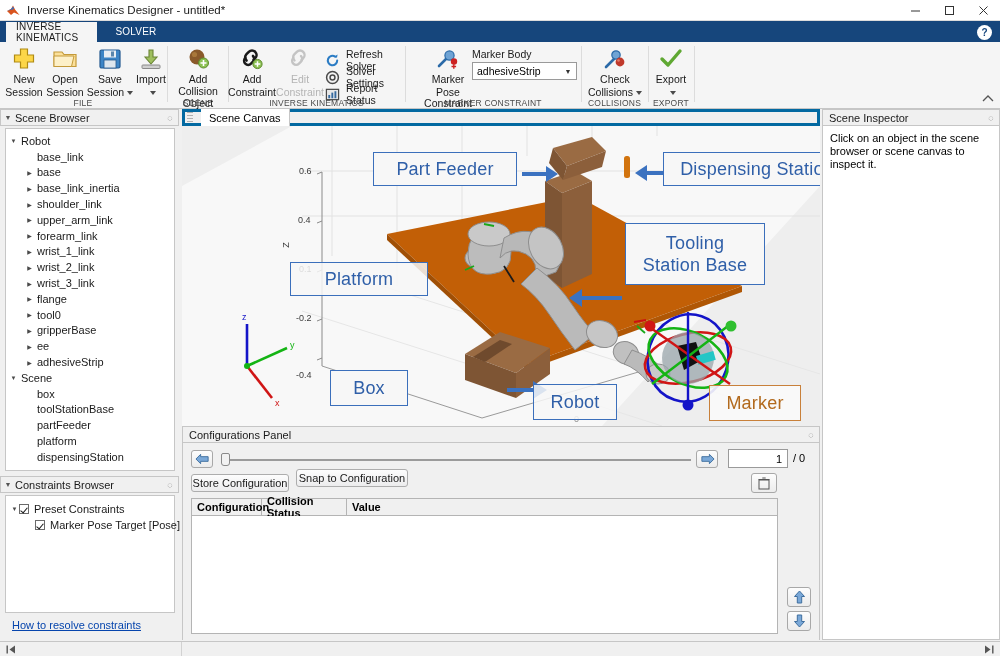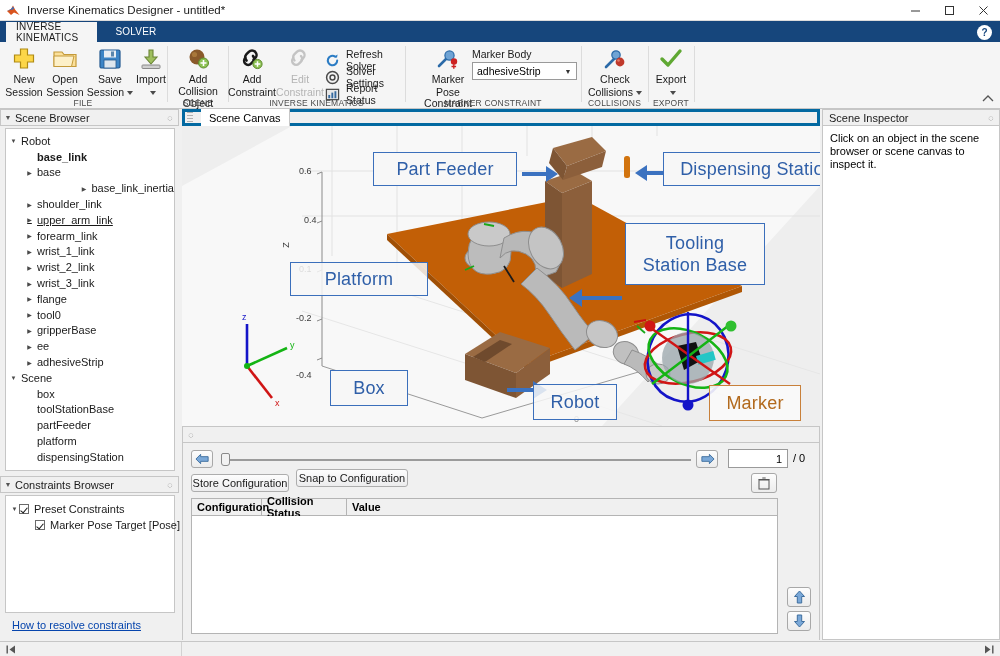--- a/index.html
+++ b/index.html
@@ -409,35 +409,35 @@
     <span class="ph-close">◌</span>
   </div>
   <div class="white-box" style="left:5px; top:128px; width:170px; height:343px;">
     <div id="scene-tree" style="padding:4px 0 0 3px;">
         <div class="tree-row" style="padding-left: 0px;">
           <span class="tw">▼</span>
           <span style="padding-left: 3px;">Robot</span>
         </div>
         <div class="tree-row" style="padding-left: 16px;">
           <span class="tw none">·</span>
-          <span style="padding-left: 3px; font-weight: bold;">base_link</span>
+          <span style="padding-left: 3px;">base_link</span>
         </div>
         <div class="tree-row" style="padding-left: 16px;">
           <span class="tw">▶</span>
           <span style="padding-left: 3px;">base</span>
         </div>
-        <div class="tree-row" style="padding-left: 16px; justify-content: flex-end;">
+        <div class="tree-row" style="padding-left: 16px;">
           <span class="tw">▶</span>
           <span style="padding-left: 3px;">base_link_inertia</span>
         </div>
         <div class="tree-row" style="padding-left: 16px;">
           <span class="tw">▶</span>
           <span style="padding-left: 3px;">shoulder_link</span>
         </div>
-        <div class="tree-row" style="padding-left: 16px; text-decoration: underline;">
+        <div class="tree-row" style="padding-left: 16px;">
           <span class="tw">▶</span>
           <span style="padding-left: 3px;">upper_arm_link</span>
         </div>
         <div class="tree-row" style="padding-left: 16px;">
           <span class="tw">▶</span>
           <span style="padding-left: 3px;">forearm_link</span>
         </div>
         <div class="tree-row" style="padding-left: 16px;">
           <span class="tw">▶</span>
           <span style="padding-left: 3px;">wrist_1_link</span>
@@ -636,21 +636,21 @@
       <g>
         <path d="M65,240 L65,198" stroke="#1414c8" stroke-width="2.6"></path>
         <path d="M65,240 L105,222" stroke="#14b414" stroke-width="2.6"></path>
         <path d="M65,240 L90,272" stroke="#d01515" stroke-width="2.6"></path>
         <circle cx="65" cy="240" r="3" fill="#14b414"></circle>
       </g>
     </svg>
 
     
     <div class="tick" style="left:117px; top:40px;">0.6</div>
-    <div class="tick" style="left:122px; top:89px;">0.4</div>
+    <div class="tick" style="left:116px; top:89px;">0.4</div>
     <div class="tick" style="left:117px; top:138px;">0.1</div>
     <div class="tick" style="left:114px; top:187px;">-0.2</div>
     <div class="tick" style="left:114px; top:244px;">-0.4</div>
     <div class="tick" style="left:213px; top:262px; color:#9a9a9a;">0</div>
     <div class="tick" style="left:392px; top:288px; color:#8a8a8a;">0</div>
     <div class="tick" style="left:101px; top:114px; transform:rotate(-90deg);">Z</div>
     <div class="tick" style="left:60px; top:186px; color:#1414c8;">z</div>
     <div class="tick" style="left:108px; top:214px; color:#14b414;">y</div>
     <div class="tick" style="left:93px; top:272px; color:#d01515;">x</div>
 
@@ -684,20 +684,21 @@
     <span class="ph-close">◌</span>
   </div>
   <div style="position:absolute; left:822px; top:126px; width:178px; height:514px; background:#ffffff; border-left:1px solid #c6c6c6; border-right:1px solid #c6c6c6; border-bottom:1px solid #c6c6c6;">
     <div style="padding:6px 7px 0 7px; font-size:11px; line-height:13px;">
       <span>Click on an object in the scene browser or</span>
       <span>scene canvas to inspect it.</span>
     </div>
   </div>
 
   <div class="panel-header" style="left:182px; top:426px; width:638px;">
+    <span class="ph-title" style="padding-left:6px;">Configurations Panel</span>
     <span class="ph-close">◌</span>
   </div>
   <div style="position:absolute; left:182px; top:443px; width:638px; height:197px; background:#f0f0f0; border-left:1px solid #c6c6c6; border-right:1px solid #c6c6c6;">
 
     <div class="iconbtn" style="left:8px; top:7px; width:22px; height:18px;">
       <svg width="15" height="12" viewBox="0 0 16 12">
         <path d="M6 1 L1 6 L6 11 L6 8.5 L14 8.5 L14 3.5 L6 3.5 Z" fill="#7aa8d8" stroke="#3f6f9f" stroke-width="1"></path>
       </svg>
     </div>
 

